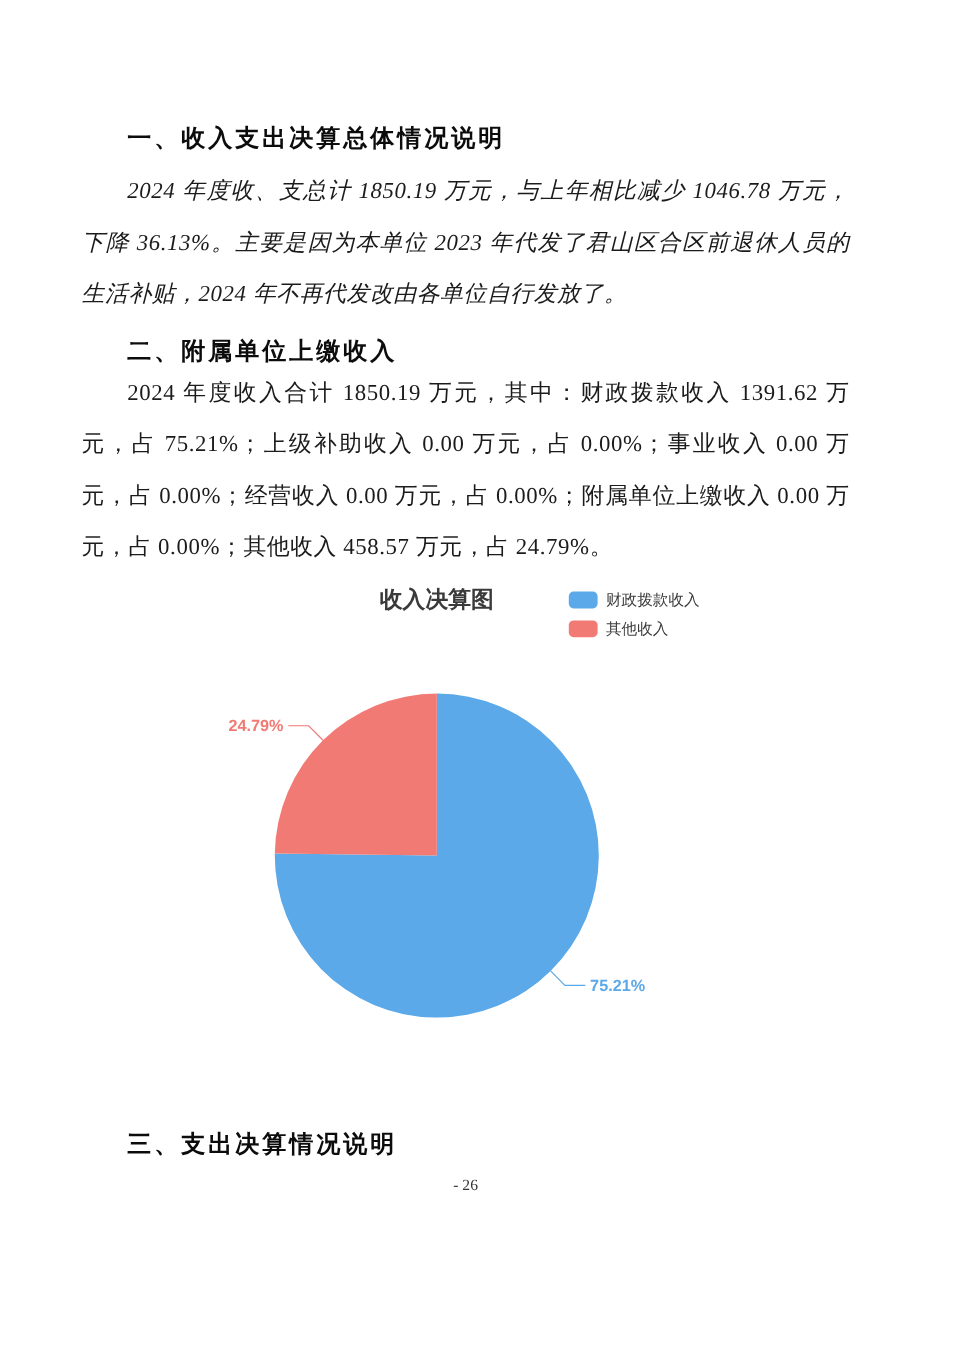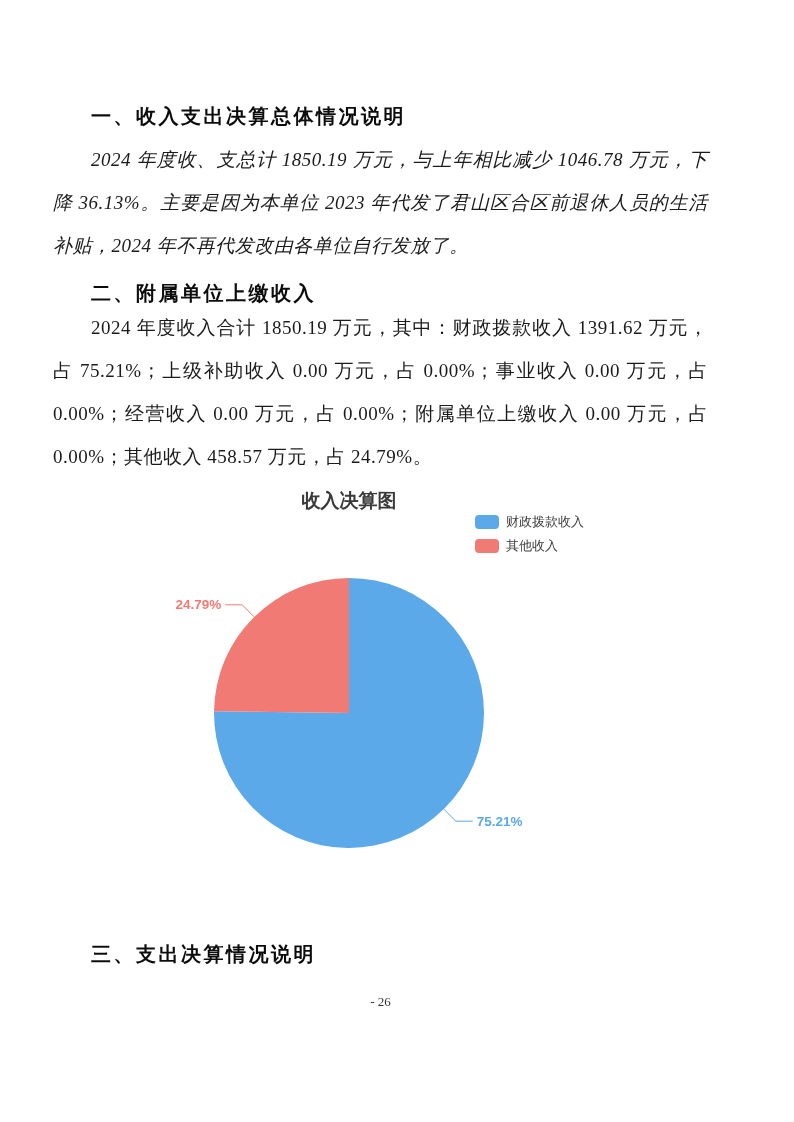--- a/index.html
+++ b/index.html
@@ -5,21 +5,21 @@
   html, body { margin: 0; padding: 0; background: #ffffff; }
   .page {
     position: relative;
     width: 794px;
     height: 1122px;
     background: #ffffff;
     overflow: hidden;
     font-family: "Liberation Serif", "DejaVu Serif", serif;
     color: #1b1b1b;
   }
-  .content { padding: 103px 86px 0 53px; }
+  .content { padding: 103px 86px 0 68px; }
   .sec-heading {
     margin: 0;
     padding-left: 38px;
     font-family: "Liberation Sans", "DejaVu Sans", sans-serif;
     font-weight: 700;
     font-size: 20px;
     line-height: 26px;
     letter-spacing: 2.5px;
     color: #0c0c0c;
   }
@@ -50,22 +50,21 @@
     font-weight: 700;
     font-size: 19px;
     line-height: 22px;
     color: #3a3a3a;
     white-space: nowrap;
     text-align: right;
   }
   .chart-legend {
     position: absolute;
     top: 14px;
-    left: 508px;
-    margin-top: 22px;
+    left: 492px;
   }
   .legend-item {
     display: flex;
     align-items: center;
     height: 15px;
     margin-bottom: 9px;
   }
   .legend-swatch {
     display: inline-block;
     width: 24px;
@@ -85,21 +84,21 @@
     position: absolute;
     top: 79px;
     left: 0;
   }
   .pie-pct-label {
     font-family: "Liberation Sans", "DejaVu Sans", sans-serif;
     font-size: 13.5px;
     font-weight: 700;
   }
   .page-footer {
-    margin-top: 27px;
+    margin-top: 13px;
     width: 100%;
     text-align: center;
     font-family: "Liberation Serif", "DejaVu Serif", serif;
     font-size: 13px;
     line-height: 16px;
     color: #333333;
   }
 </style>
 </head>
 <body>

